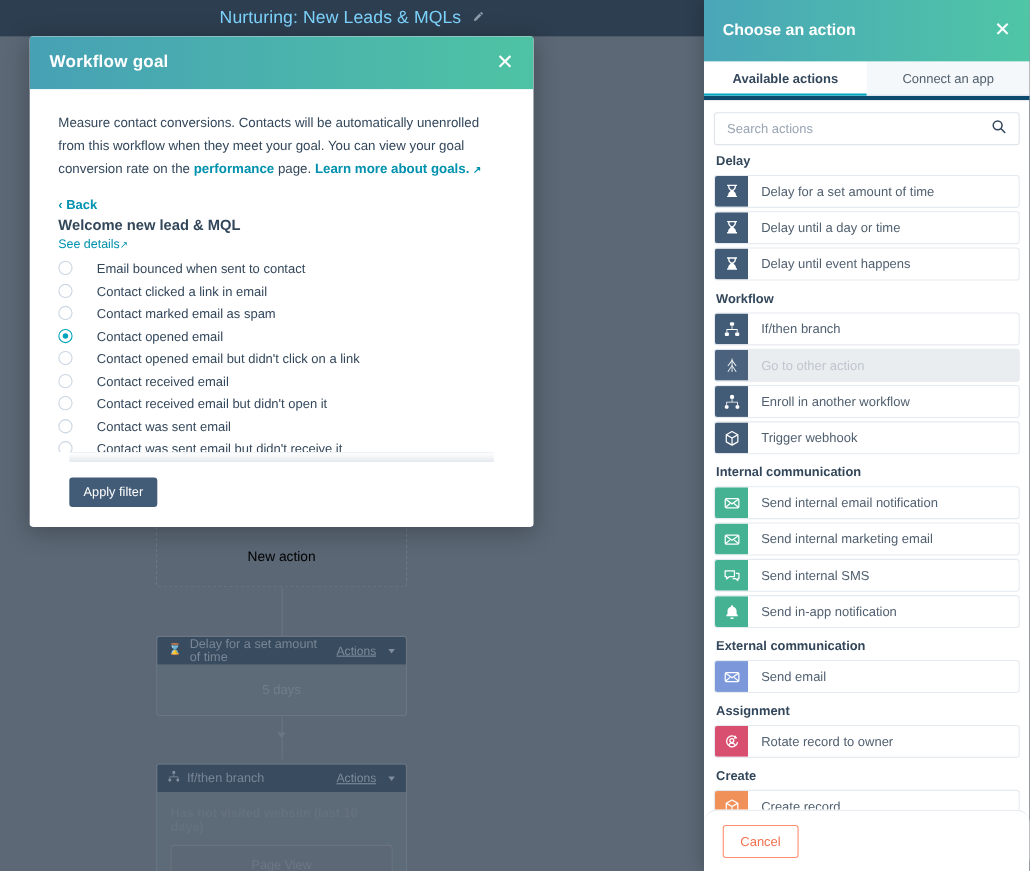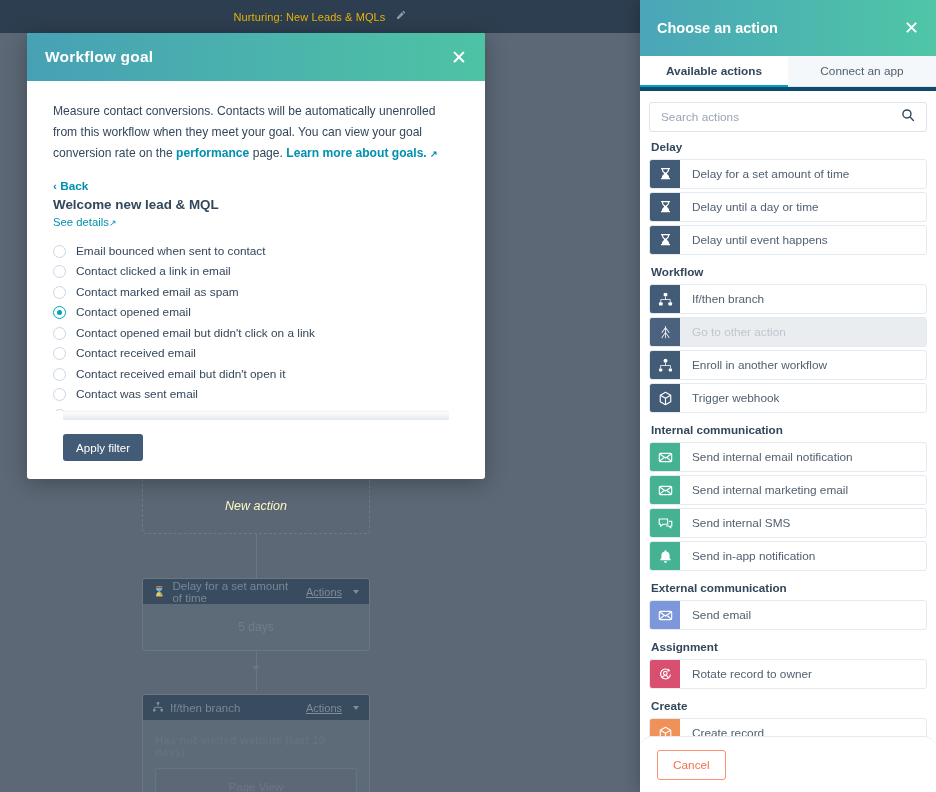--- a/index.html
+++ b/index.html
@@ -14,36 +14,36 @@
 
   
   .canvas { position: absolute; inset: 0; background: #5c6876; }
   .topbar {
     position: absolute; left: 0; top: 0; width: 640px; height: 33px;
     background: #2d3e50;
     display: flex; align-items: center; justify-content: center;
     gap: 10px;
   }
   .topbar-title {
-    color: #eab308; font-size: 11px; letter-spacing: .1px;
+    color: #7dd3fc; font-size: 16px; letter-spacing: .1px;
   }
   .pencil-icon { color: #8e9aa8; font-size: 12px; display: block; }
 
   .wf-column {
     position: absolute; left: 142px; top: 478px; width: 228px;
   }
   .wf-card {
     background: #5d6a78; border: 1px solid #6a7684; border-radius: 3px;
     overflow: hidden;
   }
   .wf-card.ghost {
     border: 1px dashed #6d7a88; background: #5b6775;
     height: 56px; display: flex; align-items: center; justify-content: center;
   }
-  .wf-ghost-label { color: #fef9c3; font-size: 12.5px; font-style: italic; }
+  .wf-ghost-label { color: #000000; font-size: 12.5px; }
   .wf-head {
     background: #394b5e; height: 25px; display: flex; align-items: center;
     padding: 0 10px; gap: 7px;
   }
   .wf-head-title { color: #798797; font-size: 11.5px; flex: 1; }
   .wf-head-actions {
     color: #7e8c9c; font-size: 11px; text-decoration: underline;
   }
   .wf-caret {
     width: 0; height: 0; border-left: 3.5px solid transparent;
@@ -92,21 +92,21 @@
     font-size: 12.1px; line-height: 1.75; color: #33475b; max-width: 410px;
   }
   .lnk { color: #0091ae; font-weight: bold; text-decoration: none; }
   .ext-glyph { font-size: 9px; display: inline-block; }
 
   .back-link { margin-top: 15px; font-size: 11.8px; color: #0091ae; font-weight: bold;}
   .goal-name { margin-top: 4px; font-size: 13.4px; font-weight: bold; color: #33475b; }
   .see-details { margin-top: 4px; font-size: 11.3px; color: #0091ae; font-weight: normal; }
 
   .radio-list { margin-top: 9px; }
-  .radio-row { display: flex; align-items: flex-end; height: 20.5px; gap: 10px; cursor: pointer; }
+  .radio-row { display: flex; align-items: flex-start; height: 20.5px; gap: 22px; cursor: pointer; }
   .radio {
     width: 13px; height: 13px; border-radius: 50%;
     border: 1px solid #cbd6e2; background: #fff; flex: none;
     position: relative;
   }
   .radio.checked { border: 1px solid #00a4bd; }
   .radio.checked::after {
     content: ""; position: absolute; left: 3px; top: 3px;
     width: 5px; height: 5px; border-radius: 50%; background: #00a4bd;
   }

